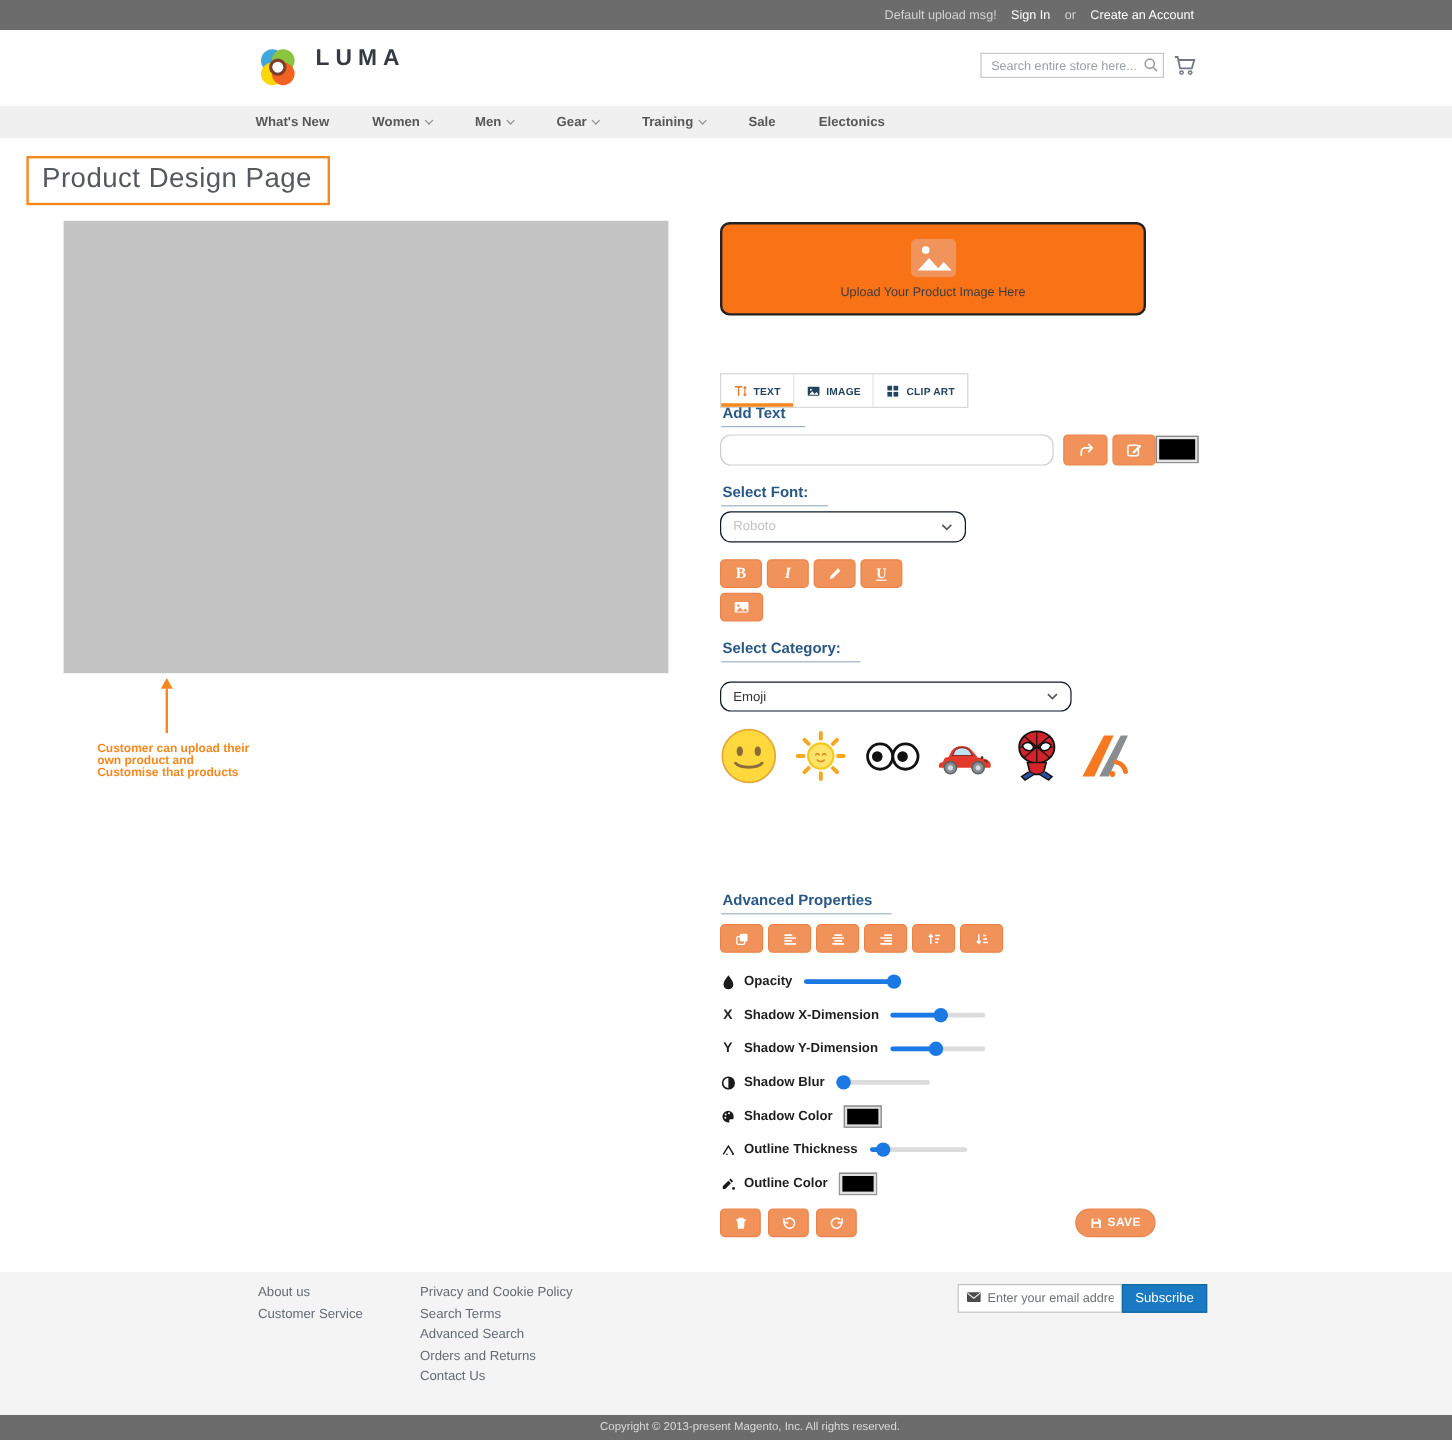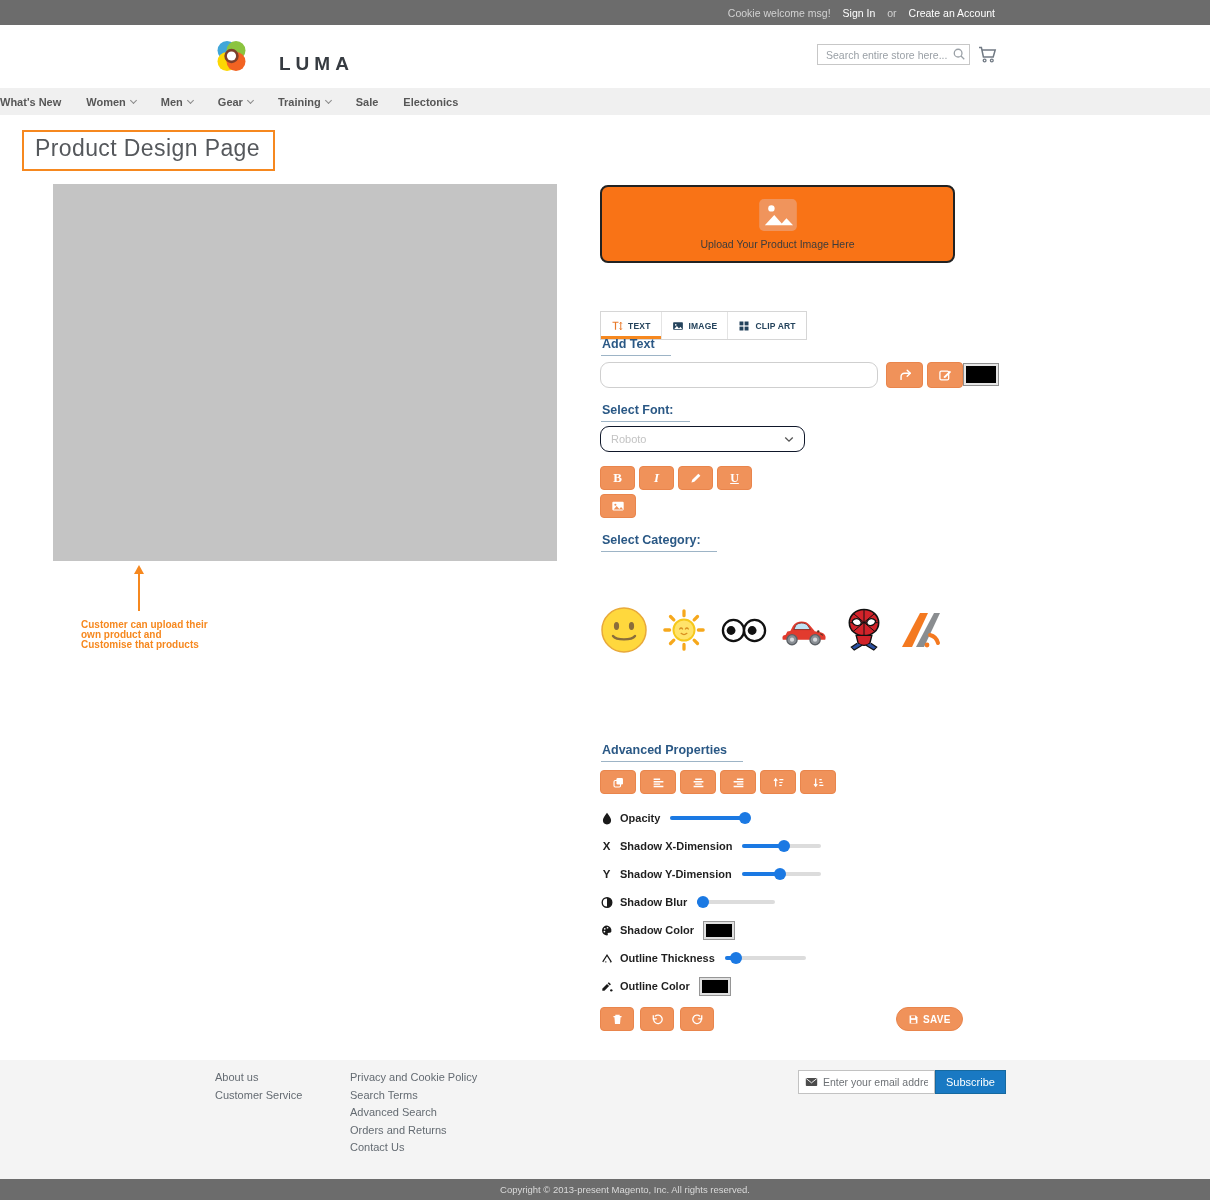--- a/index.html
+++ b/index.html
@@ -7,34 +7,34 @@
   .page{position:relative;width:1210px;height:1200px;background:#fff;overflow:hidden;}
 
   
   .topbar{height:25px;background:#6c6c6c;display:flex;justify-content:flex-end;align-items:center;
     padding-right:215px;gap:12px;font-size:10.5px;}
   .tb-welcome,.tb-or{color:#d2d2d2;}
   .tb-link{color:#ffffff;text-decoration:none;cursor:pointer;}
 
   
   header{position:relative;height:63px;background:#fff;}
-  .brand{position:absolute;left:213px;top:13px;display:flex;align-items:flex-end;gap:29px;cursor:pointer;}
+  .brand{position:absolute;left:213px;top:13px;display:flex;align-items:flex-start;gap:13px;cursor:pointer;}
   .logo svg{display:block;}
   .brand-text{font-size:19px;font-weight:700;letter-spacing:5px;color:#363b41;}
   .search-box{position:absolute;right:240px;top:19px;width:153px;height:21px;}
   .search-box input{width:100%;height:100%;border:1px solid #c7c7c7;padding:0 22px 0 8px;font-size:10.5px;color:#444;
     font-family:inherit;}
   .search-box input::placeholder{color:#9aa0a6;}
   .mag{position:absolute;right:4px;top:3px;width:14px;height:14px;cursor:pointer;}
   .mag svg{width:14px;height:14px;}
   .cart{position:absolute;right:212px;top:20px;width:20px;height:19px;cursor:pointer;}
   .cart svg{width:20px;height:19px;}
 
   
-  .navbar{height:27px;background:#f0f0f0;display:flex;align-items:center;gap:25px;}
+  .navbar{height:27px;background:#f0f0f0;display:flex;align-items:center;padding-left:213px;gap:36px;}
   .nav-item{display:flex;align-items:center;gap:5px;font-size:11px;font-weight:700;color:#575757;
     text-decoration:none;cursor:pointer;}
   .chev{width:5px;height:5px;border-right:1.4px solid #8a8a8a;border-bottom:1.4px solid #8a8a8a;
     transform:rotate(45deg);margin-top:-3px;display:inline-block;}
 
   main{position:relative;height:945px;background:#fff;}
 
   .title-box{position:absolute;left:22px;top:15px;border:2px solid #f6881f;padding:3px 13px 7px 11px;}
   .title-box h1{font-size:23px;font-weight:300;color:#55585c;letter-spacing:.4px;}
 
@@ -138,21 +138,21 @@
 
   .copyright{height:21px;background:#6c6c6c;text-align:center;}
   .copyright span{font-size:9.5px;color:#dadada;line-height:21px;margin-left:40px;}
 </style>
 </head>
 <body>
 
 <div class="page">
 
   <div class="topbar">
-    <span class="tb-welcome">Cookie welcome msg!</span>
+    <span class="tb-welcome">Default upload msg!</span>
     <a class="tb-link">Sign In</a>
     <span class="tb-or">or</span>
     <a class="tb-link">Create an Account</a>
   </div>
 
   <header>
     <div class="brand">
       <span class="logo">
         <svg width="37" height="37" viewBox="0 0 37 37">
           <circle cx="14" cy="12.5" r="9.5" fill="#41a6d9"></circle>
@@ -312,20 +312,28 @@
         <span>
           <svg viewBox="0 0 16 16">
             <rect x="1.5" y="3" width="13" height="10" rx="1.2" fill="#fff"></rect>
             <circle cx="5" cy="6.5" r="1.2" fill="#f0925a"></circle>
             <path d="M3 12l3.5-4 3 3.5 2-2.5 2.5 3z" fill="#f0925a"></path>
           </svg>
         </span>
       </button>
 
     <div class="sec-h h-cat">Select Category:</div>
+    <div class="selectbox sel-cat">
+      <span class="sel-value">Emoji</span>
+      <span class="sel-chev">
+          <svg viewBox="0 0 12 8">
+            <path d="M1.5 1.5 6 6l4.5-4.5" fill="none" stroke="#555" stroke-width="1.6"></path>
+          </svg>
+        </span>
+    </div>
 
     <div class="clips">
         <span class="clip">
           <svg width="48" height="48" viewBox="0 0 48 48">
             <circle cx="24" cy="24" r="22" fill="#ffd83d" stroke="#e8a93a" stroke-width="1.5"></circle>
             <ellipse cx="16.5" cy="20" rx="2.6" ry="4" fill="#8a6d3b"></ellipse>
             <ellipse cx="31.5" cy="20" rx="2.6" ry="4" fill="#8a6d3b"></ellipse>
             <path d="M13 30c3.5 4.5 18.5 4.5 22 0" fill="none" stroke="#8a6d3b" stroke-width="2.4" stroke-linecap="round"></path>
           </svg>
         </span>

